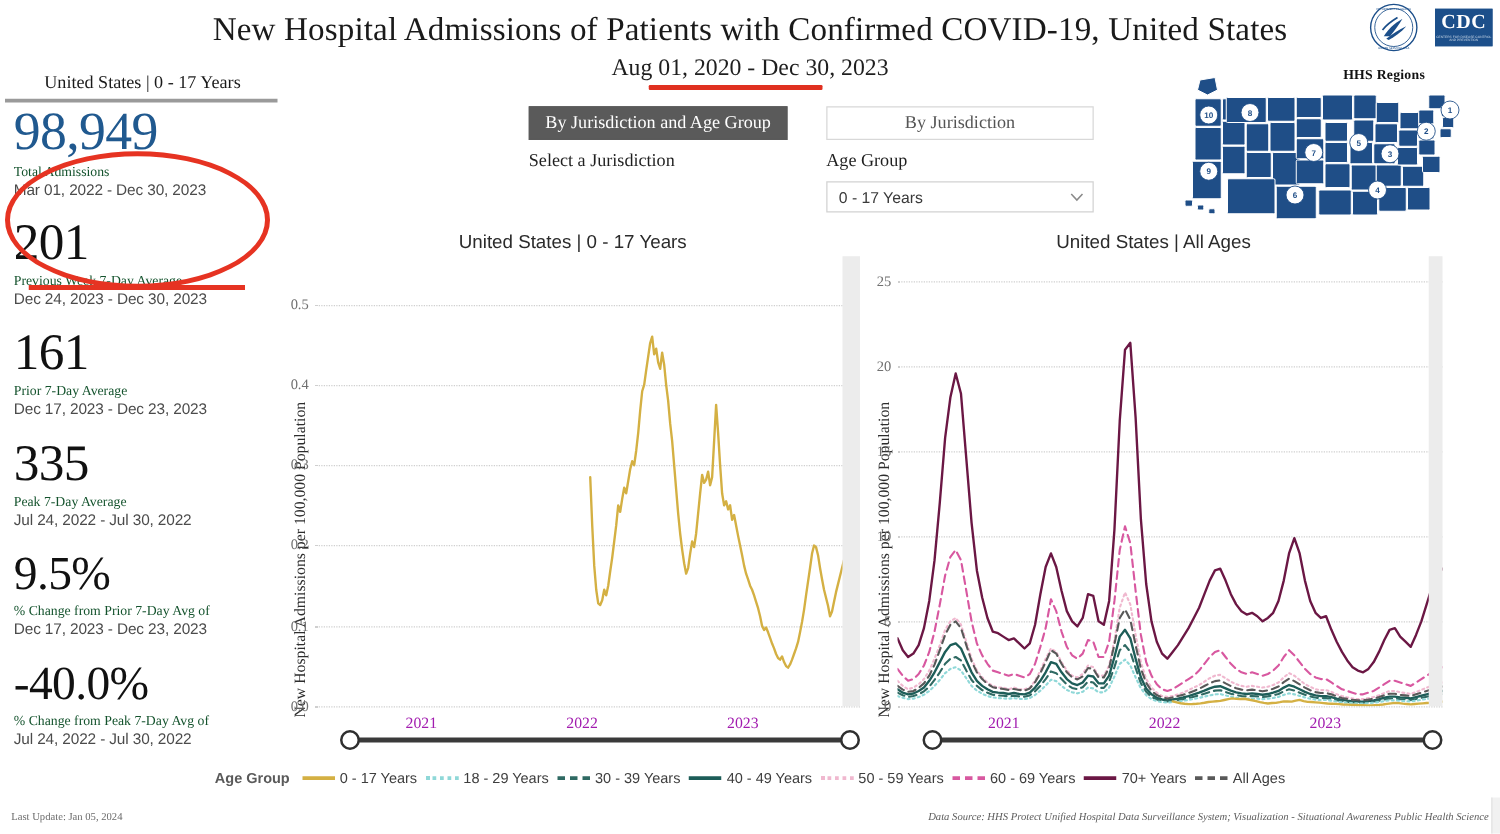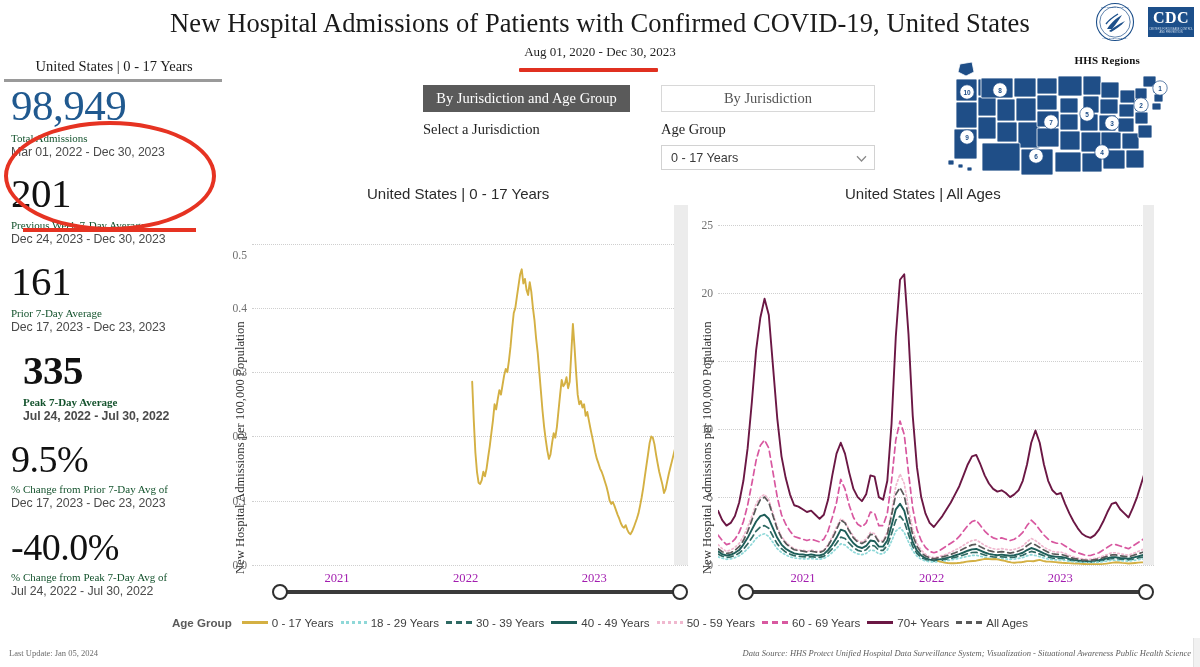--- a/index.html
+++ b/index.html
@@ -13,21 +13,21 @@
 
   
   .page-title {
     position: absolute; left: 120px; top: 8px; width: 960px;
     text-align: center; font-size: 26.5px; color: #1a1a1a;
     font-family: "Liberation Serif", serif; letter-spacing: .1px;
     white-space: nowrap;
   }
   .page-subtitle {
     position: absolute; left: 120px; top: 44px; width: 960px;
-    text-align: center; font-size: 13px; color: #1f1f1f;
+    text-align: center; font-size: 19px; color: #1f1f1f;
     font-family: "Liberation Serif", serif; white-space: nowrap;
   }
   .subtitle-underline {
     position: absolute; left: 519px; top: 68px; width: 139px; height: 4px;
     background: #e03020; border-radius: 1px;
   }
 
   
   .hhs-seal { position: absolute; left: 1095px; top: 2px; width: 40px; height: 40px; }
   .cdc-logo {
@@ -74,21 +74,21 @@
     font-family: "Liberation Serif", serif; font-size: 11px;
     color: #14532d; line-height: 1.28; margin-top: 4px;
   }
   .kpi-range {
     font-family: "Liberation Sans", sans-serif; font-size: 12.3px;
     color: #4b4b4b; line-height: 1.3; letter-spacing: -.1px;
   }
   .kpi-1 { position: absolute; top: 26px; left: 0; }
   .kpi-2 { position: absolute; top: 115px; left: 0; }
   .kpi-3 { position: absolute; top: 203px; left: 0; }
-  .kpi-4 { position: absolute; top: 292px; left: 12px; font-weight: bold; }
+  .kpi-4 { position: absolute; top: 292px; left: 0; }
   .kpi-5 { position: absolute; top: 382px; left: 0; }
   .kpi-6 { position: absolute; top: 470px; left: 0; }
 
   
   .annot-ellipse {
     position: absolute; left: 4px; top: 63px; width: 212px; height: 110px;
     border: 4px solid #e63322; border-radius: 50%;
     pointer-events: none;
   }
   .annot-underline {
@@ -392,21 +392,21 @@
       <div class="ytick" style="top: 360px;">0.0</div>
       <div class="gridline" style="top: 295.714px;"></div>
       <div class="ytick" style="top: 295.714px;">0.1</div>
       <div class="gridline" style="top: 231.429px;"></div>
       <div class="ytick" style="top: 231.429px;">0.2</div>
       <div class="gridline" style="top: 167.143px;"></div>
       <div class="ytick" style="top: 167.143px;">0.3</div>
       <div class="gridline" style="top: 102.857px;"></div>
       <div class="ytick" style="top: 102.857px;">0.4</div>
       <div class="gridline" style="top: 38.5714px;"></div>
-      <div class="ytick" style="top: 50px;">0.5</div>
+      <div class="ytick" style="top: 39px;">0.5</div>
       <div class="xtick" style="left: 85.02px;">2021</div>
       <div class="xtick" style="left: 213.64px;">2022</div>
       <div class="xtick" style="left: 342.26px;">2023</div>
       <svg width="436" height="360" viewBox="0 0 436 360" style="position: absolute; left: 0px; top: 0px;">
         <polyline points="220.18,176.79 221.78,215.36 223.38,247.50 224.98,266.79 226.57,277.71 228.17,279.00 229.77,275.14 231.37,266.79 232.97,271.29 234.57,263.57 236.17,252.00 237.77,241.07 239.36,228.21 240.96,215.36 242.56,199.29 244.16,204.43 245.76,194.14 247.36,185.14 248.96,189.64 250.55,180.00 252.15,170.36 253.75,163.93 255.35,167.14 256.95,155.57 258.55,141.43 260.15,123.43 261.75,108.00 263.34,102.86 264.94,91.29 266.54,80.36 268.14,69.43 269.74,64.29 271.34,78.43 272.94,73.93 274.53,84.86 276.13,90.00 277.73,77.14 279.33,86.79 280.93,102.86 282.53,115.71 284.13,133.71 285.73,147.86 287.32,167.14 288.92,186.43 290.52,205.71 292.12,221.79 293.72,234.64 295.32,245.57 296.92,253.93 298.51,249.43 300.11,237.86 301.71,228.21 303.31,232.71 304.91,221.79 306.51,205.71 308.11,189.64 309.71,174.86 311.30,181.29 312.90,178.71 314.50,172.29 316.10,183.21 317.70,176.79 319.30,147.86 320.90,118.93 322.49,141.43 324.09,167.14 325.69,189.64 327.29,199.29 328.89,196.07 330.49,202.50 332.09,199.29 333.69,210.86 335.28,207.00 336.88,215.36 338.48,223.71 340.08,231.43 341.68,239.14 343.28,247.50 344.88,253.93 346.47,258.43 348.07,263.57 349.67,266.79 351.27,271.29 352.87,276.43 354.47,281.57 356.07,288.00 357.67,295.71 359.26,298.93 360.86,297.00 362.46,300.86 364.06,305.36 365.66,309.86 367.26,313.71 368.86,318.21 370.45,321.43 372.05,322.71 373.65,320.14 375.25,324.64 376.85,327.86 378.45,329.14 380.05,326.57 381.65,322.71 383.24,318.21 384.84,313.71 386.44,308.57 388.04,300.86 389.64,292.50 391.24,282.86 392.84,271.29 394.43,260.36 396.03,249.43 397.63,237.86 399.23,231.43 400.83,232.71 402.43,239.14 404.03,249.43 405.63,258.43 407.22,266.79 408.82,273.21 410.42,279.64 412.02,288.00 413.62,284.14 415.22,276.43 416.82,268.71 418.41,262.29 420.01,255.86 421.61,249.43 423.21,243.00 424.81,237.86 426.41,232.71 428.01,228.21 429.61,219.86 431.20,208.93 432.80,198.00 434.40,191.57 436.00,185.14" fill="none" stroke="#d4b043" stroke-width="1.9" stroke-linejoin="round" stroke-linecap="round"></polyline>
       </svg>
       <div class="shade-right" style="right: 0px; width: 14px;"></div>
     </div>
 
   <div class="slider slider-left">

